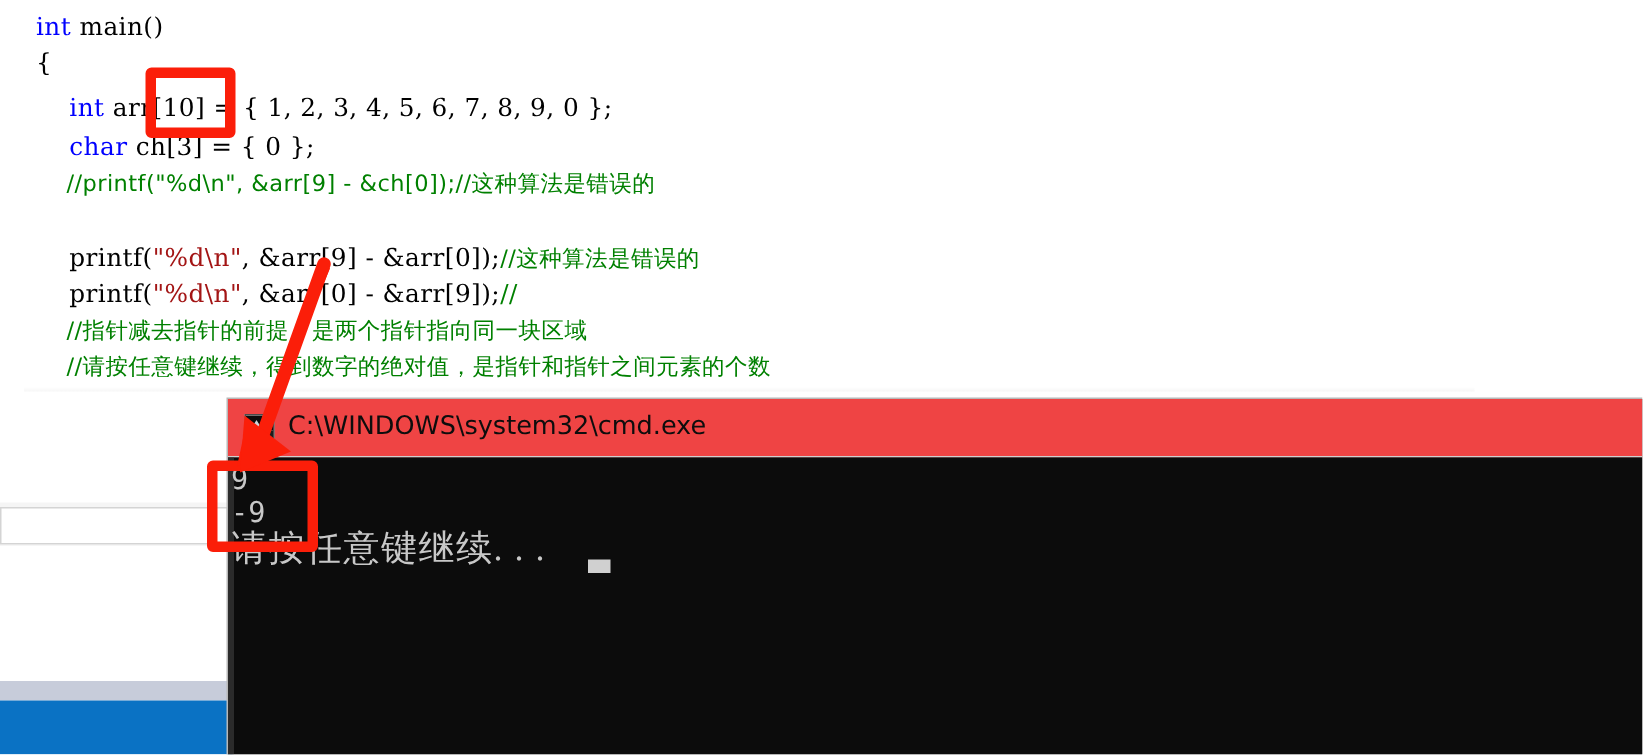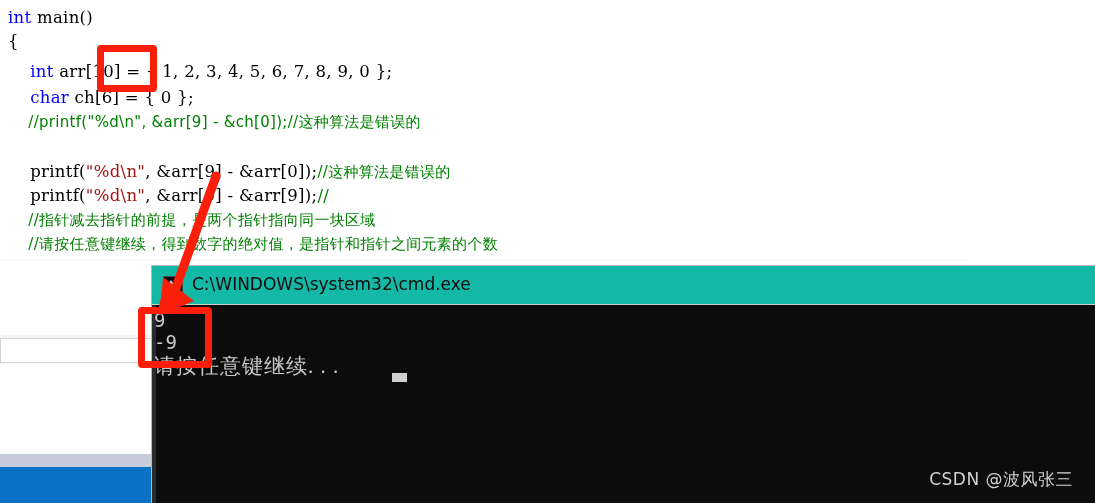--- a/index.html
+++ b/index.html
@@ -12,21 +12,21 @@
     width: 1095px;
     height: 503px;
     overflow: hidden;
     background: #ffffff;
     font-family: "DejaVu Sans", sans-serif;
   }
 
   
   #editor {
     position: absolute;
-    left: 0; top: 0;
+    left: 16px; top: 0;
     width: 967px; height: 261px;
     background: #ffffff;
     overflow: hidden;
   }
   #editor-bottom-edge {
     position: absolute;
     left: 0; top: 258px;
     width: 1095px; height: 8px;
     background: linear-gradient(to bottom, #ffffff 0%, #f2f2f2 55%, #d9d9d9 85%, #8e8e8e 100%);
   }
@@ -91,21 +91,21 @@
     position: absolute;
     left: 152px; top: 266px;
     width: 943px; height: 237px;
     background: #000000;
     box-shadow: 0 0 0 1px #b8b8b8;
   }
   #console-titlebar {
     position: absolute;
     left: 0; top: 0;
     width: 943px; height: 39px;
-    background: #14b8a6;
+    background: #ef4444;
     border-bottom: 1px solid #cfcfcf;
     box-sizing: border-box;
   }
   #console-appicon {
     position: absolute;
     left: 11px; top: 10px;
     width: 20px; height: 19px;
     background: #d9d9d9;
     border: 1px solid #4a4a4a;
     box-sizing: border-box;
@@ -153,21 +153,21 @@
     position: absolute;
     left: 2px;
     white-space: pre;
     font-family: "DejaVu Sans Mono", monospace;
     font-size: 19px;
     line-height: 22px;
     color: #c8c8c8;
   }
   .console-line.cn-line {
     font-family: Liberation Serif, serif;
-    font-size: 21px;
+    font-size: 24px;
     letter-spacing: 1px;
     text-align: center;
   }
   #console-cursor {
     position: absolute;
     left: 392px; top: 373px;
     width: 15px; height: 9px;
     background: #d0d0d0;
   }
   #console-scrollbar-left {
@@ -212,21 +212,21 @@
 </head>
 <body>
 
 <div id="root">
 
   <div id="editor">
     <div id="code-lines">
         <div class="code-line" style="top: 8px;"><span class="kw">int</span><span class="blk"> main()</span></div>
         <div class="code-line" style="top: 32px;"><span class="blk">{</span></div>
         <div class="code-line" style="top: 62px;"><span class="blk">    </span><span class="kw">int</span><span class="blk"> arr[10] = { 1, 2, 3, 4, 5, 6, 7, 8, 9, 0 };</span></div>
-        <div class="code-line" style="top: 88px;"><span class="blk">    </span><span class="kw">char</span><span class="blk"> ch[6] = { 0 };</span></div>
+        <div class="code-line" style="top: 88px;"><span class="blk">    </span><span class="kw">char</span><span class="blk"> ch[3] = { 0 };</span></div>
         <div class="code-line" style="top: 112px;"><span class="cmt cn">    //printf("%d\n", &amp;arr[9] - &amp;ch[0]);//这种算法是错误的</span></div>
         <div class="code-line" style="top: 136px;"><span class="blk"></span></div>
         <div class="code-line" style="top: 162px;"><span class="blk">    printf(</span><span class="str">"%d\n"</span><span class="blk">, &amp;arr[9] - &amp;arr[0]);</span><span class="cmt cn">//这种算法是错误的</span></div>
         <div class="code-line" style="top: 186px;"><span class="blk">    printf(</span><span class="str">"%d\n"</span><span class="blk">, &amp;arr[0] - &amp;arr[9]);</span><span class="cmt">//</span></div>
         <div class="code-line" style="top: 210px;"><span class="cmt cn">    //指针减去指针的前提，是两个指针指向同一块区域</span></div>
         <div class="code-line" style="top: 234px;"><span class="cmt cn">    //请按任意键继续，得到数字的绝对值，是指针和指针之间元素的个数</span></div>
       </div>
     <div id="editor-bottom-edge"></div>
   </div>
 
@@ -254,21 +254,20 @@
 
     <div id="console-body">
       <div id="console-scrollbar-left"></div>
       <div id="console-output-lines">
           <div class="console-line" style="top: 4px;">9</div>
           <div class="console-line" style="top: 26px;">-9</div>
           <div class="console-line cn-line" style="top: 50px;">请按任意键继续. . .</div>
         </div>
     </div>
 
-    <div id="watermark">CSDN @波风张三</div>
   </div>
 
   <div id="console-cursor"></div>
 
   <div class="annot-box" id="annot-box-arr"></div>
 
   <div class="annot-box" id="annot-box-out"></div>
 
   <svg id="annot-arrow" viewBox="0 0 80 160">
     <polygon points="63,8 27,128 14,118 8,146 34,136 22,126 70,14" fill="#fb1e09"></polygon>

